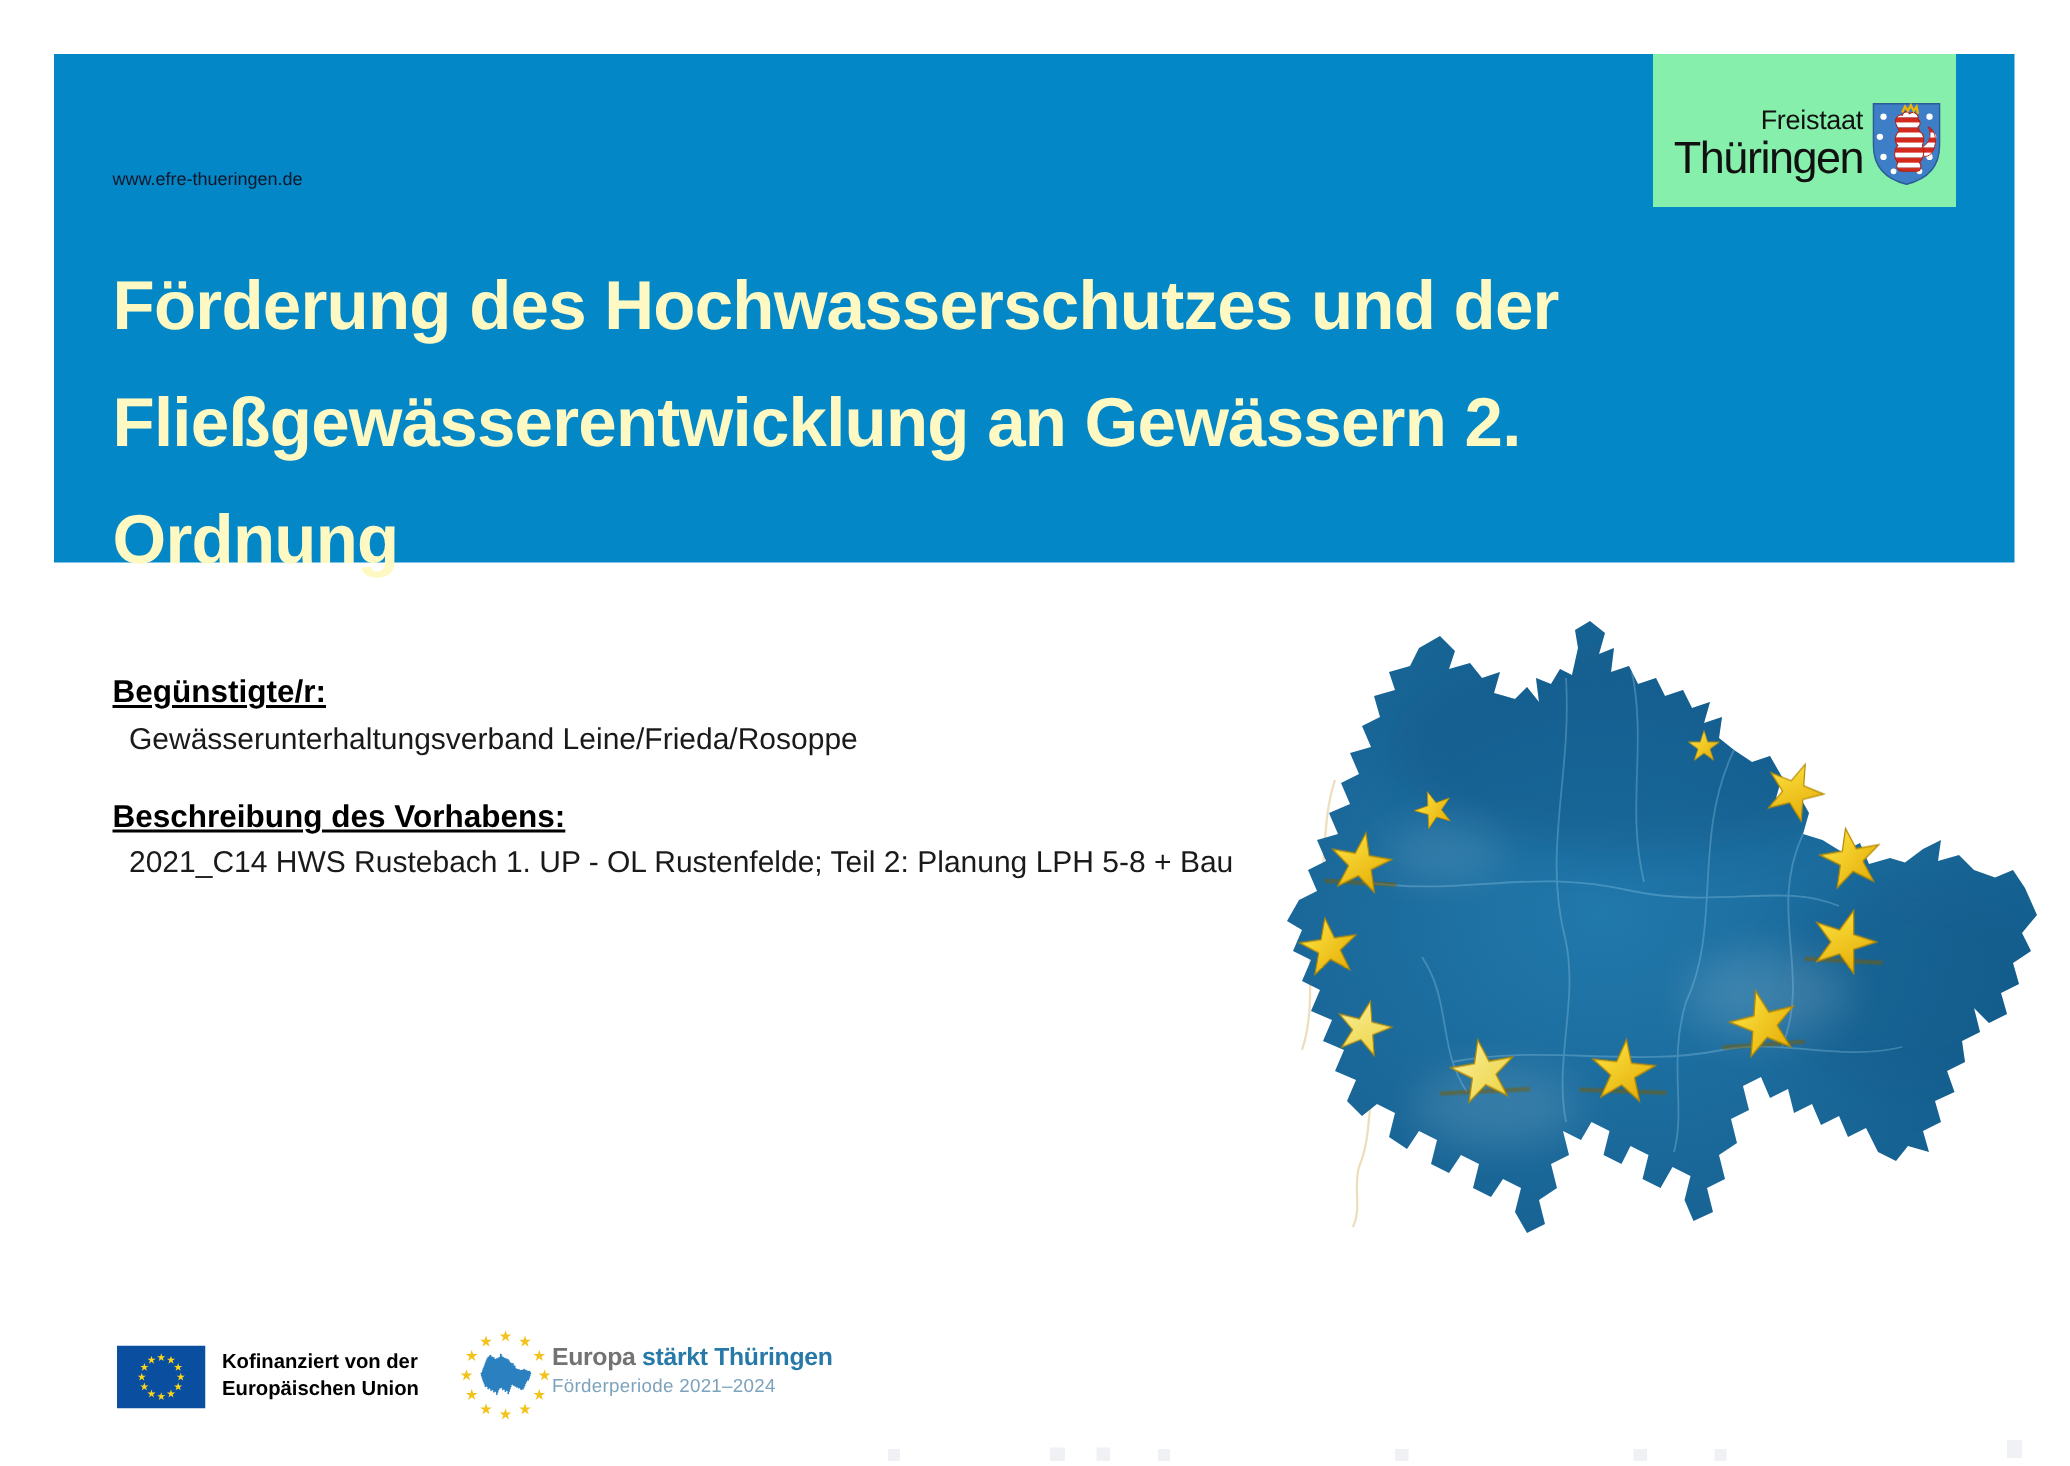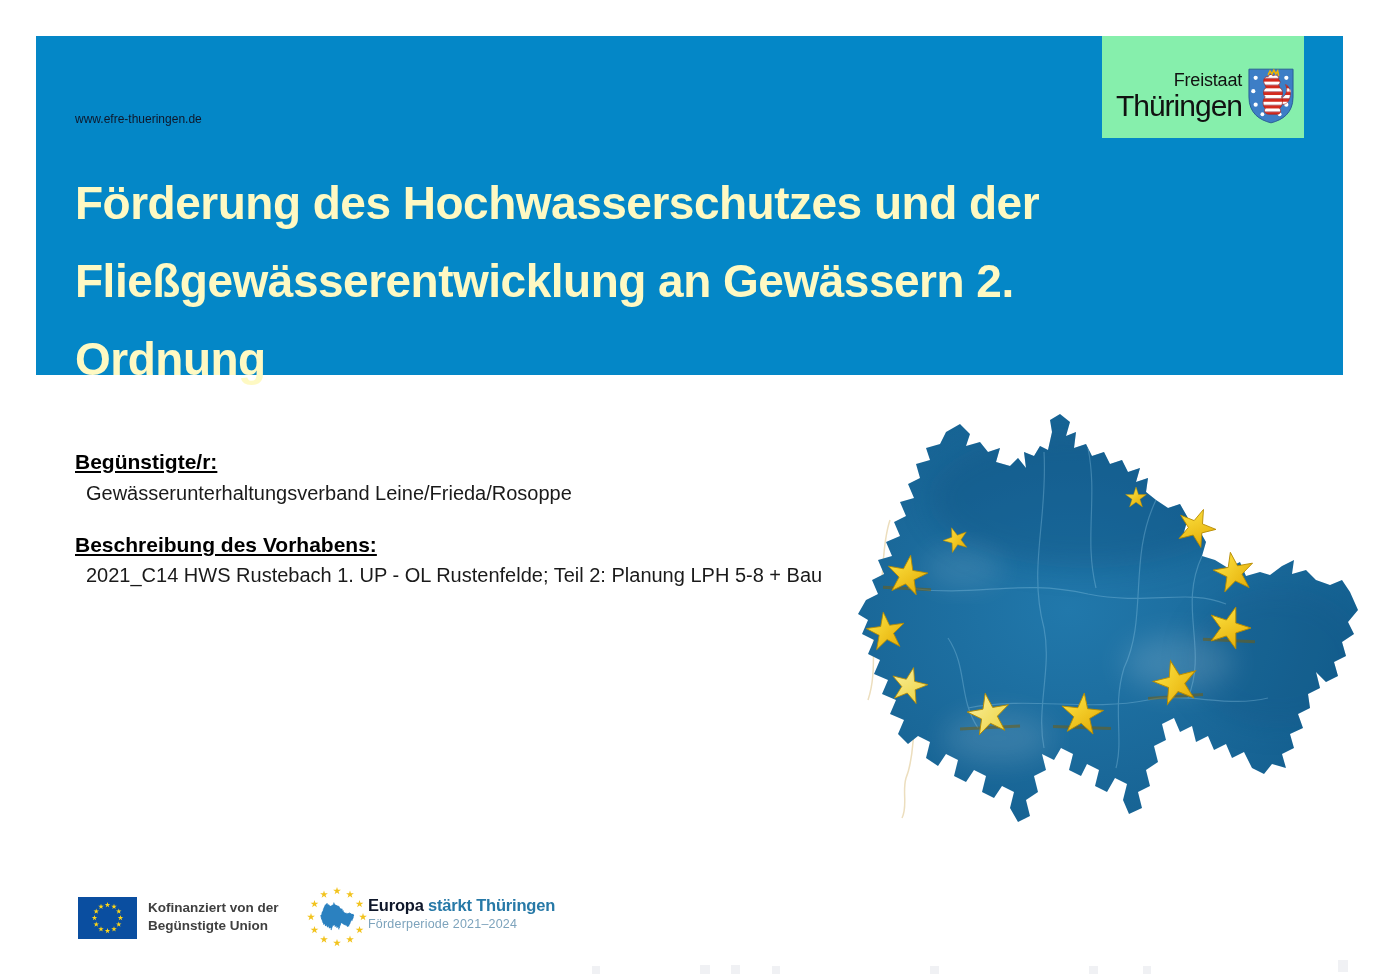--- a/index.html
+++ b/index.html
@@ -30,21 +30,21 @@
   .project-label{left:75px;top:533px;}
   .project-value{left:86px;top:564px;}
 
   
   .funding-note{left:75px;top:818px;font-size:20.5px;line-height:27.5px;color:#1b1b1b;}
   .funding-note div{white-space:nowrap;}
 
   
   .eu-flag{left:78px;top:897px;}
   .eu-text{left:148px;top:899px;font-weight:bold;font-size:13.5px;line-height:18px;
-           color:#404040;}
+           color:#000000;}
   .eu-text div{white-space:nowrap;}
 
   
   .ring-logo{left:306px;top:886px;}
   .europa-line{left:368px;top:896px;font-weight:bold;font-size:16.5px;white-space:nowrap;letter-spacing:-0.2px;}
   .europa-sub{left:368px;top:917px;font-size:12.5px;white-space:nowrap;letter-spacing:0.2px;}
 
   
   .map{left:848px;top:408px;}
 
@@ -186,42 +186,42 @@
         <use href="#star5" transform="translate(0.00,13.00) scale(2.9)"></use>
         <use href="#star5" transform="translate(-6.50,11.26) scale(2.9)"></use>
         <use href="#star5" transform="translate(-11.26,6.50) scale(2.9)"></use>
         <use href="#star5" transform="translate(-13.00,0.00) scale(2.9)"></use>
         <use href="#star5" transform="translate(-11.26,-6.50) scale(2.9)"></use>
         <use href="#star5" transform="translate(-6.50,-11.26) scale(2.9)"></use>
       </g>
   </svg>
   <div class="abs eu-text">
     <div>Kofinanziert von der</div>
-    <div>Begünstigte Union</div>
+    <div>Europäischen Union</div>
   </div>
 
   <svg class="abs ring-logo" width="62" height="62" viewBox="0 0 62 62">
     <g transform="translate(31,31)" fill="#f2c31d">
         <use href="#star5" transform="translate(0.00,-26.00) scale(4.1)"></use>
         <use href="#star5" transform="translate(13.00,-22.52) scale(4.1)"></use>
         <use href="#star5" transform="translate(22.52,-13.00) scale(4.1)"></use>
         <use href="#star5" transform="translate(26.00,0.00) scale(4.1)"></use>
         <use href="#star5" transform="translate(22.52,13.00) scale(4.1)"></use>
         <use href="#star5" transform="translate(13.00,22.52) scale(4.1)"></use>
         <use href="#star5" transform="translate(0.00,26.00) scale(4.1)"></use>
         <use href="#star5" transform="translate(-13.00,22.52) scale(4.1)"></use>
         <use href="#star5" transform="translate(-22.52,13.00) scale(4.1)"></use>
         <use href="#star5" transform="translate(-26.00,0.00) scale(4.1)"></use>
         <use href="#star5" transform="translate(-22.52,-13.00) scale(4.1)"></use>
         <use href="#star5" transform="translate(-13.00,-22.52) scale(4.1)"></use>
       </g>
     <use href="#th-shape" transform="translate(13.5,16) scale(0.068)" fill="#2b81c0"></use>
   </svg>
   <div class="abs europa-line">
-    <span style="color:#0f172a;">Europa</span><span style="color:#2779a7;"> stärkt Thüringen</span>
+    <span style="color:#737373;">Europa</span><span style="color:#2779a7;"> stärkt Thüringen</span>
   </div>
   <div class="abs europa-sub" style="color:#7da3bc;">Förderperiode 2021–2024</div>
 
   <div class="abs artifact" style="left:592px;top:966px;width:8px;height:8px;"></div>
   <div class="abs artifact" style="left:700px;top:965px;width:10px;height:9px;"></div>
   <div class="abs artifact" style="left:731px;top:965px;width:9px;height:9px;"></div>
   <div class="abs artifact" style="left:772px;top:966px;width:8px;height:8px;"></div>
   <div class="abs artifact" style="left:930px;top:966px;width:9px;height:8px;"></div>
   <div class="abs artifact" style="left:1089px;top:966px;width:9px;height:8px;"></div>
   <div class="abs artifact" style="left:1143px;top:966px;width:8px;height:8px;"></div>

